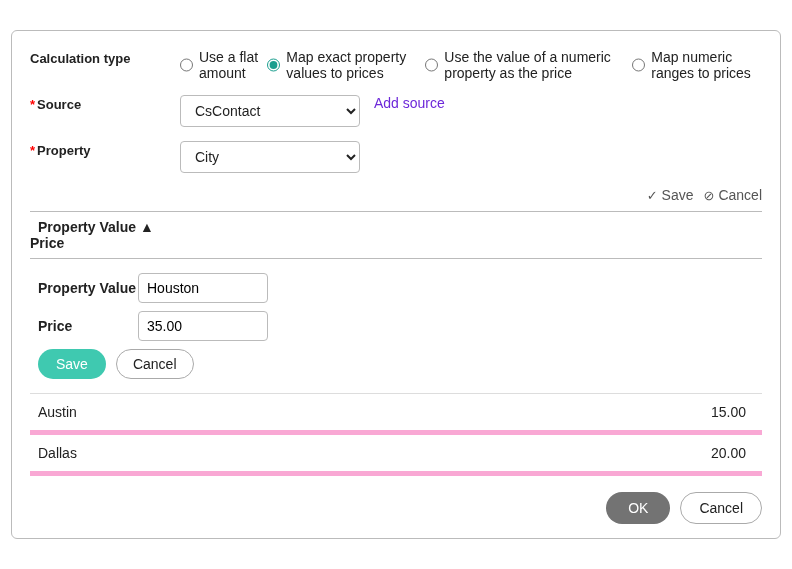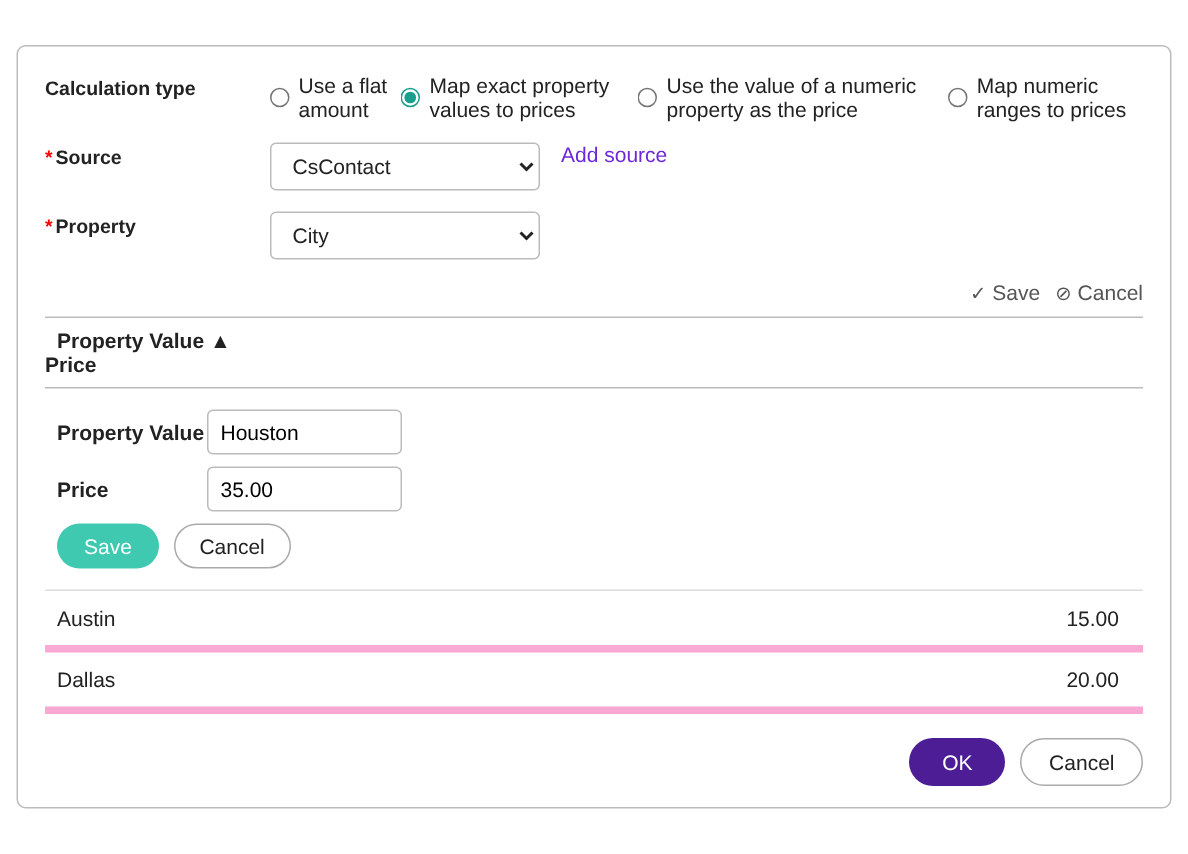--- a/index.html
+++ b/index.html
@@ -169,21 +169,21 @@
       font-size: 14px;
       padding-right: 8px;
     }
     .form-actions {
       display: flex;
       justify-content: flex-end;
       gap: 10px;
       margin-top: 16px;
     }
     .btn-ok {
-      background: #4c1d95;
+      background: #737373;
       color: #fff;
       border: none;
       border-radius: 20px;
       padding: 7px 22px;
       font-size: 14px;
       cursor: pointer;
       font-weight: 500;
     }
     .btn-cancel-main {
       background: #fff;

